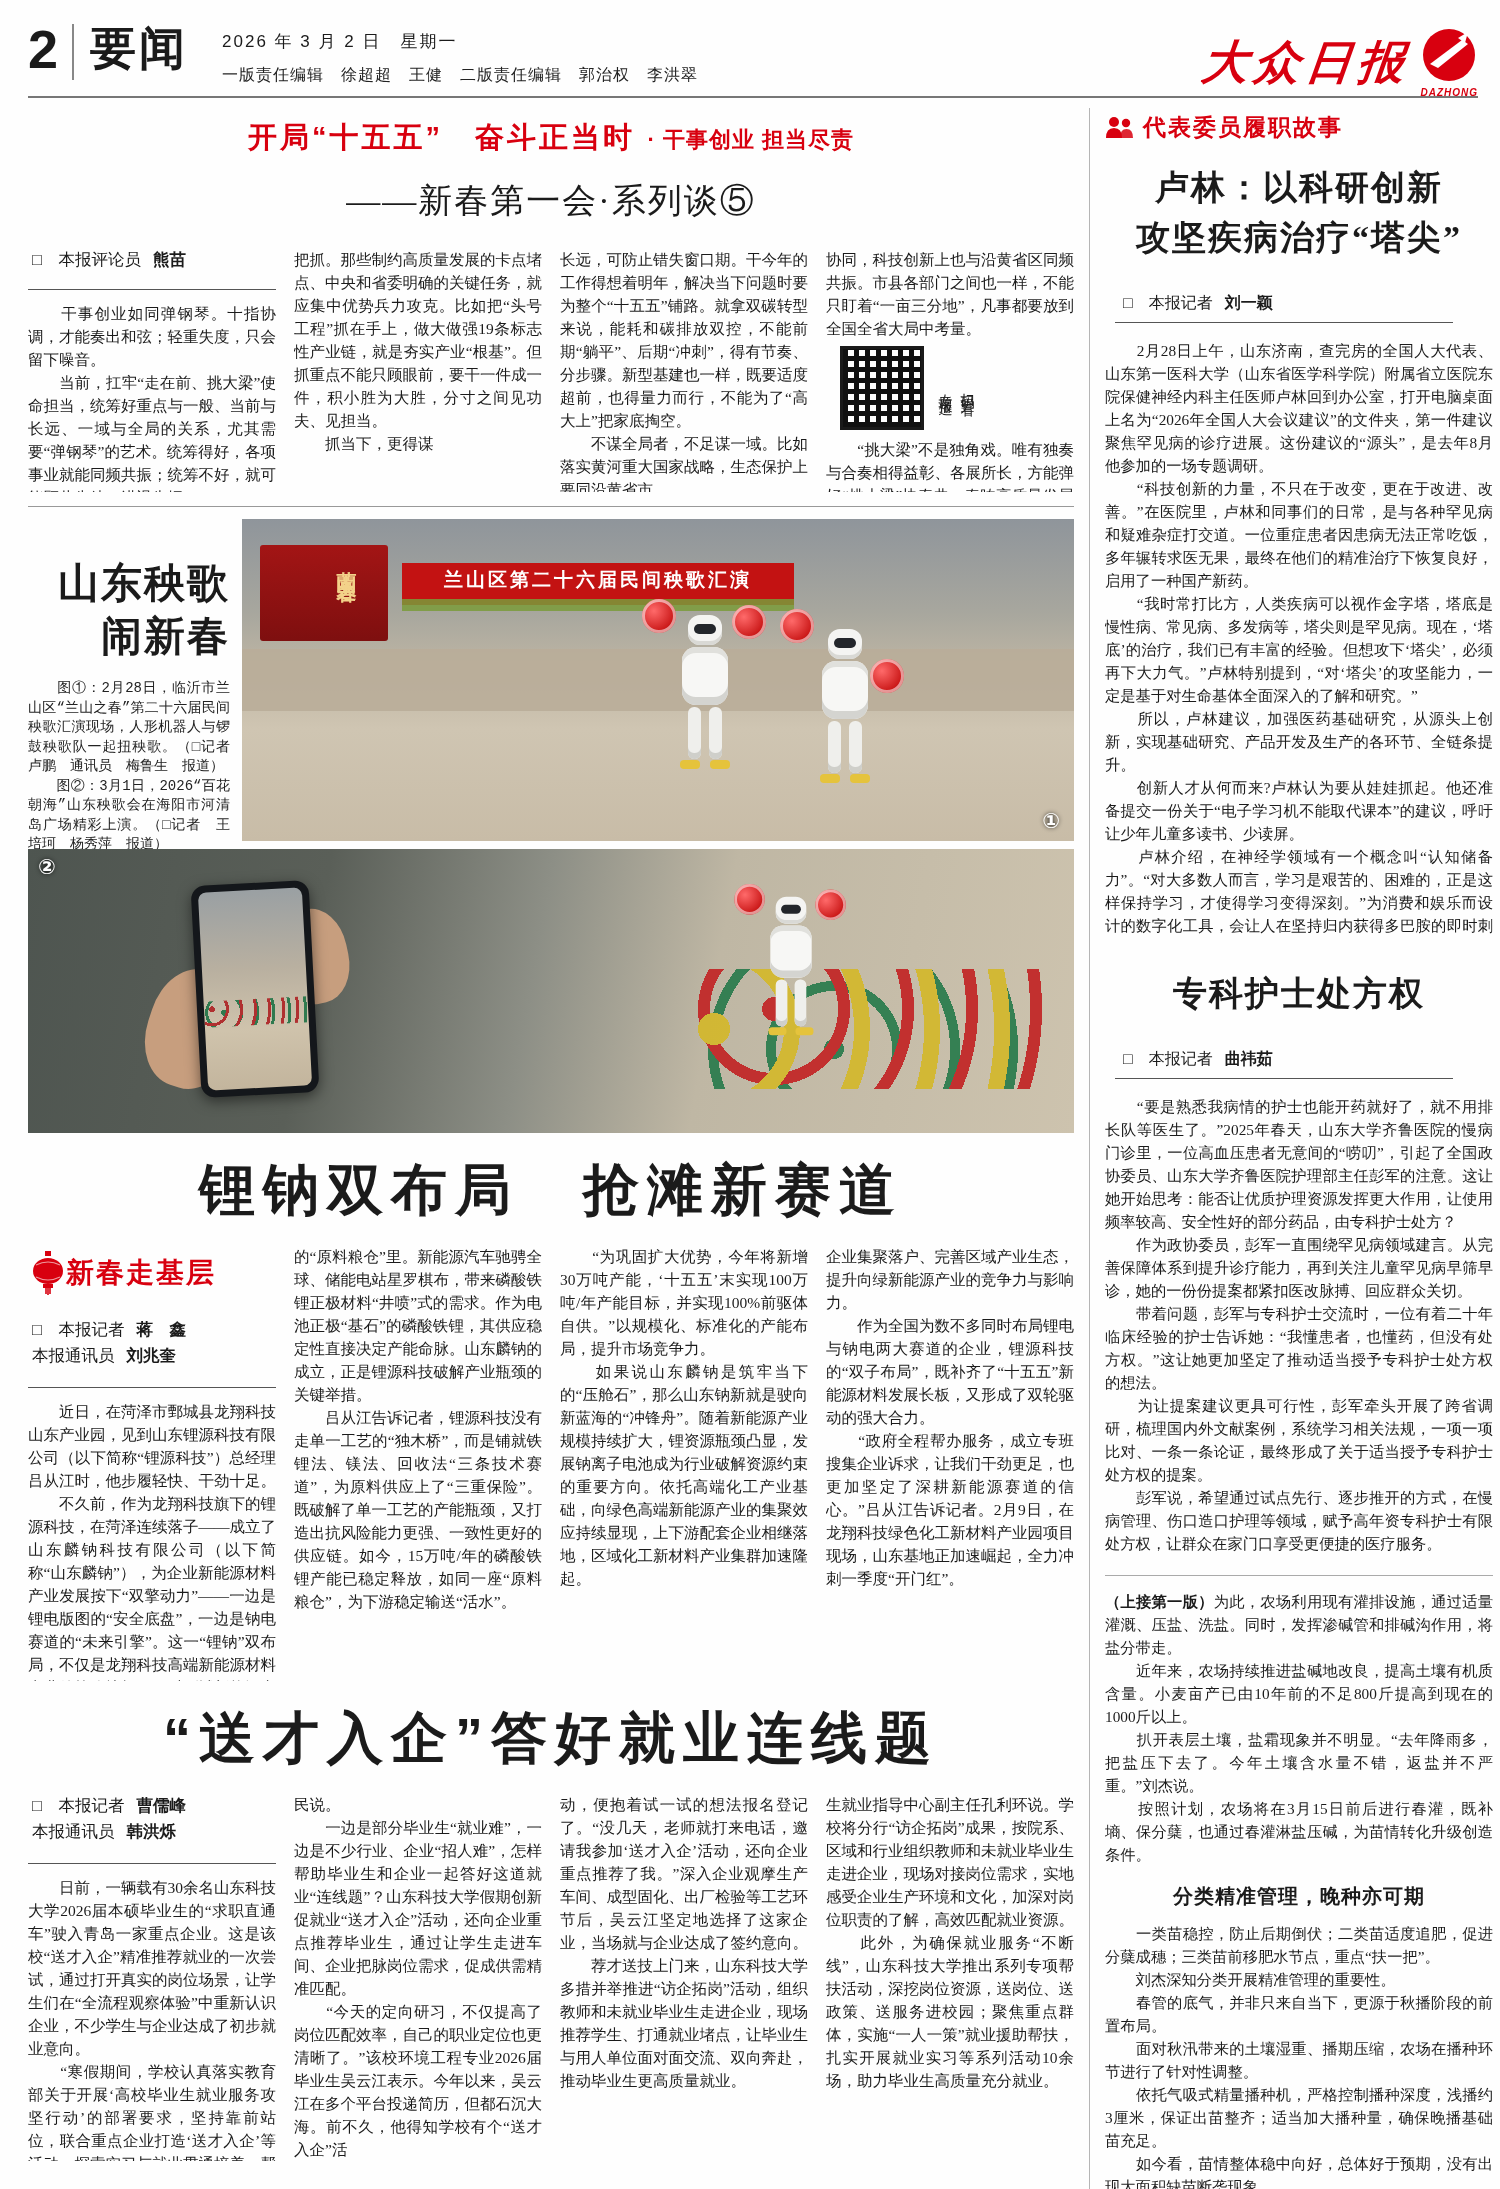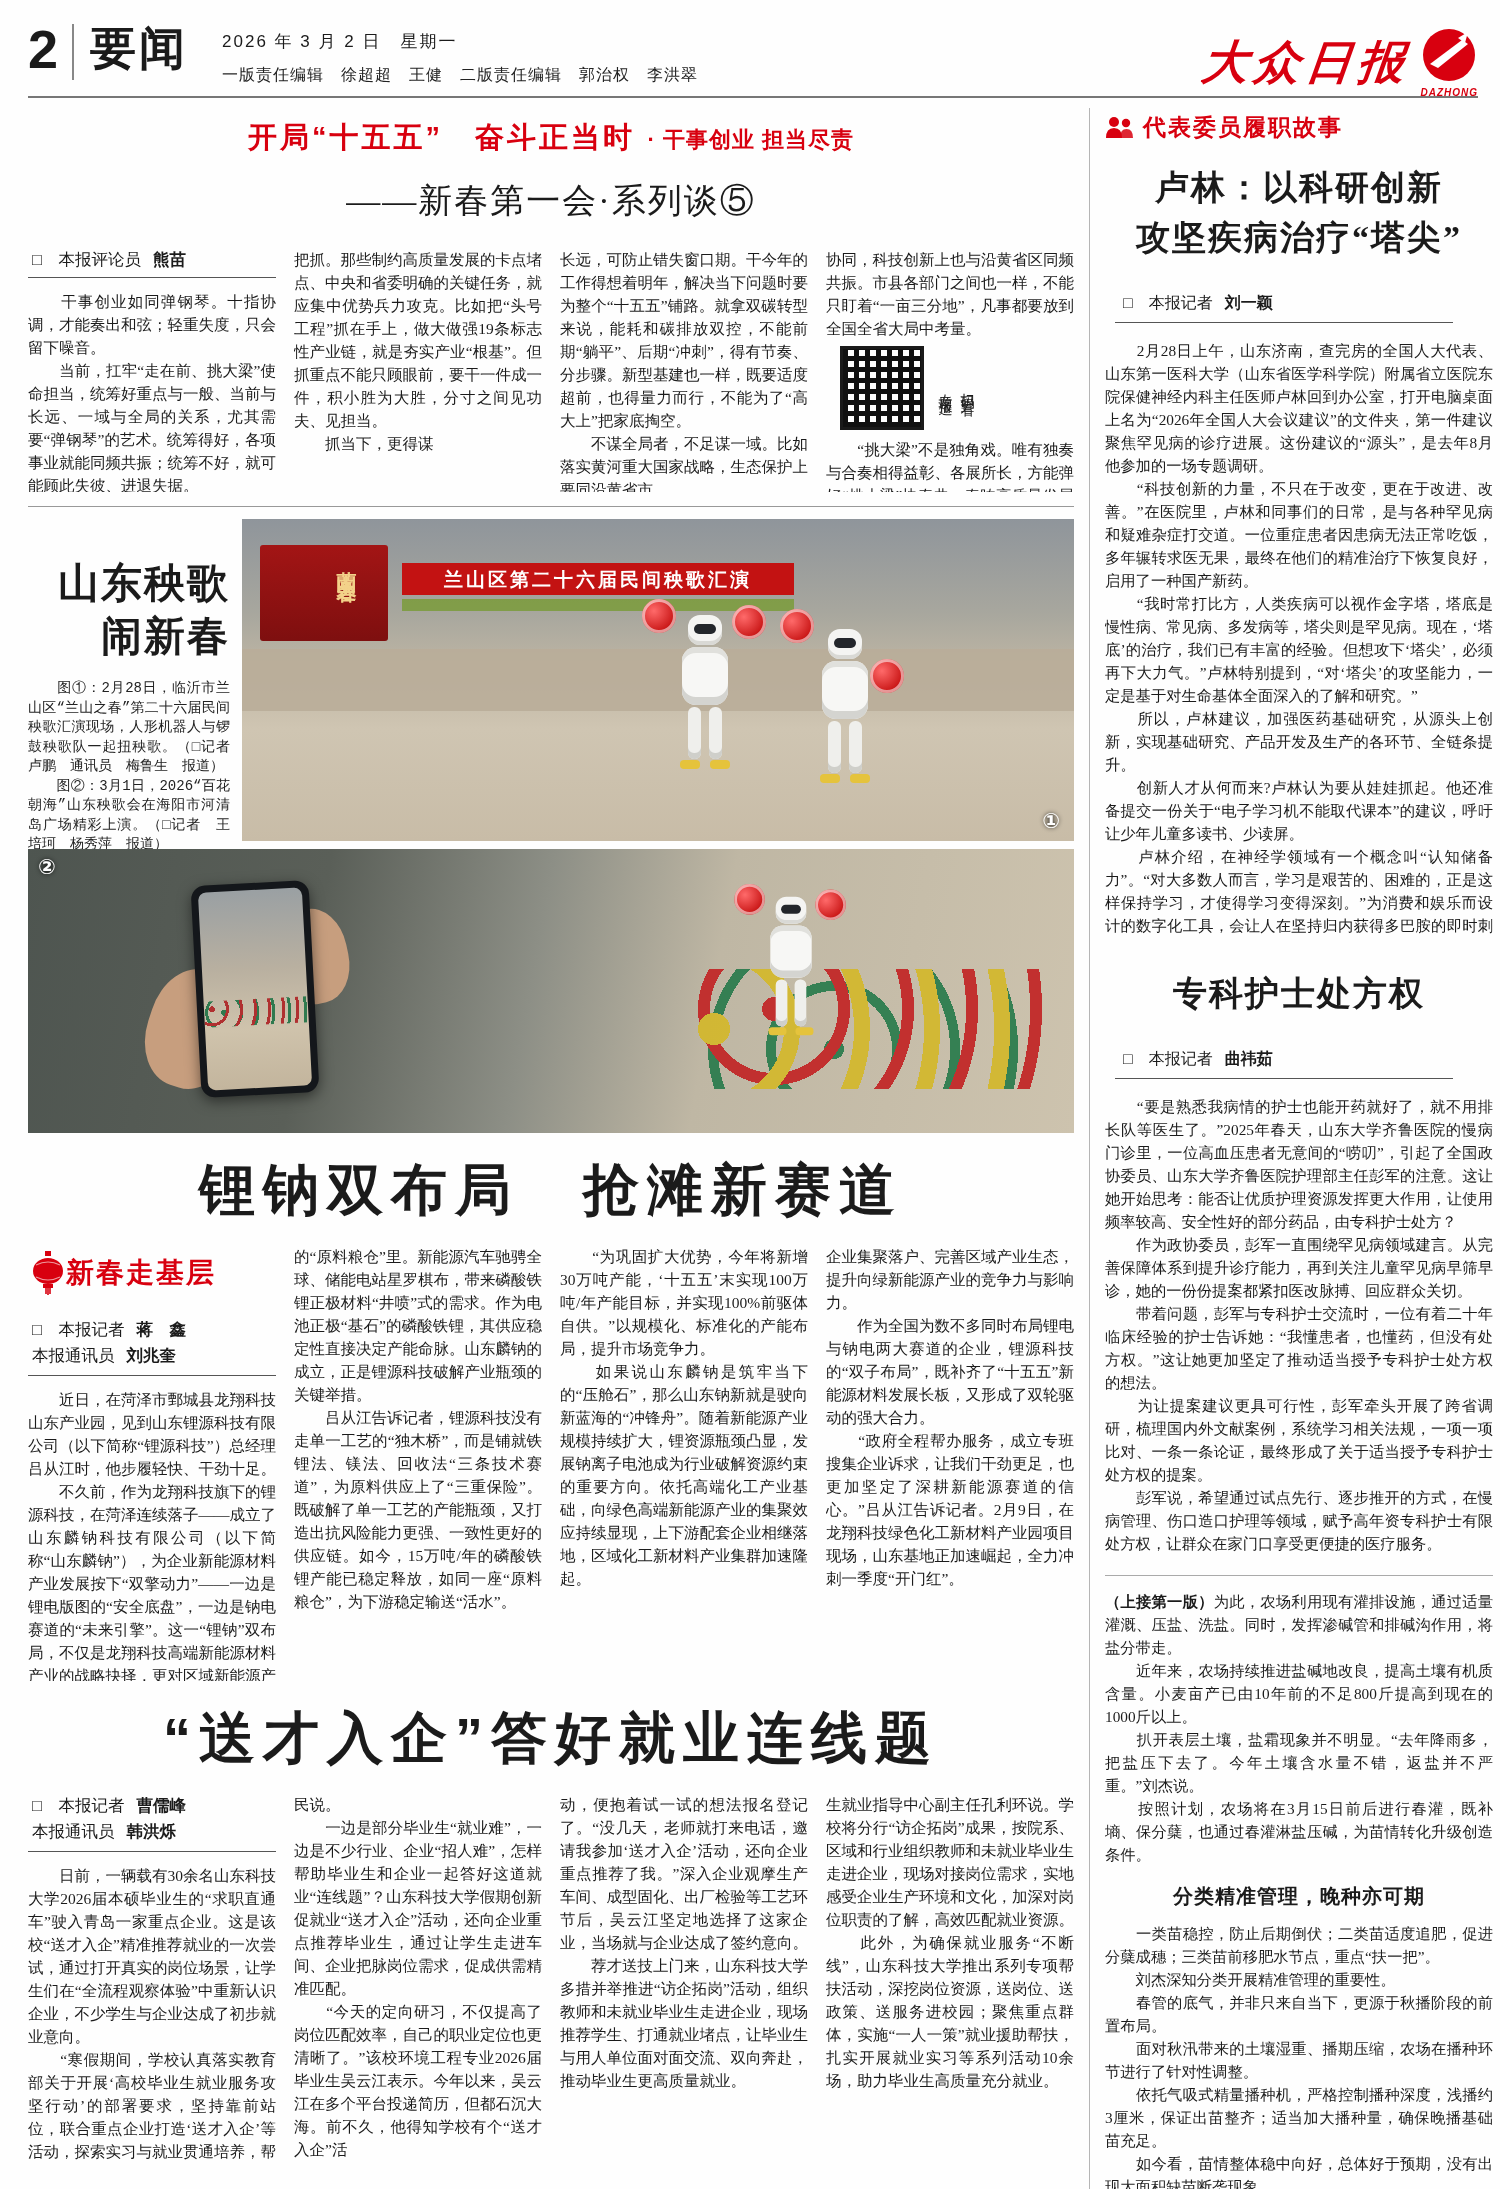--- a/index.html
+++ b/index.html
@@ -27,42 +27,42 @@
   
   .kicker{text-align:center;color:#d8000f;margin-top:10px;font-family:"Liberation Sans","DejaVu Sans",sans-serif;}
   .kicker-main{font-size:29px;font-weight:bold;letter-spacing:3px;}
   .kicker-sub{font-size:22px;font-weight:bold;letter-spacing:1px;margin-left:8px;}
   .headline1{text-align:center;font:bold 60px/66px "Liberation Sans","DejaVu Sans",sans-serif;letter-spacing:5px;margin-top:16px;}
   .subtitle{text-align:center;font-size:34px;letter-spacing:2px;margin-top:20px;}
   .cols{display:flex;gap:18px;margin-top:24px;}
   .col{width:248px;flex:none;font-size:15.5px;line-height:23px;text-align:justify;overflow:hidden;}
   .a1col{height:244px;}
   .body-text{white-space:pre-line;}
-  .byline{border-bottom:1px solid #555;padding:0 0 6px 4px;margin-bottom:12px;font-size:16.5px;}
+  .byline{border-bottom:1px solid #555;padding:0 0 18px 4px;margin-bottom:12px;font-size:16.5px;}
   .byline b{margin-left:12px;}
   .byline2{line-height:26px;}
   .qr-row{display:flex;align-items:center;gap:10px;margin:6px 0 8px 14px;}
   .qr{width:84px;height:84px;flex:none;border:3px solid #1a1a1a;box-sizing:border-box;
       background-image:repeating-linear-gradient(0deg,#111 0 5px,transparent 5px 11px),
                        repeating-linear-gradient(90deg,#111 0 5px,#fff 5px 11px);}
   .qr-caption{writing-mode:vertical-rl;font-size:14px;line-height:22px;letter-spacing:3px;white-space:pre-line;}
   .secrule{border:none;border-top:1px solid #999;margin:14px 0 0;}
   
   .photo-wrap{position:relative;height:614px;margin-top:12px;}
   .pcap-col{position:absolute;left:0;top:0;width:202px;height:320px;}
   .pcap-title{font:bold 41px/53px "Liberation Sans","DejaVu Sans",sans-serif;text-align:right;margin-top:38px;letter-spacing:2px;}
   .pcap-text{font-size:14px;line-height:19.5px;text-align:justify;margin-top:16px;white-space:pre-line;color:#222;font-family:Liberation Mono, monospace;}
   .photo{position:absolute;overflow:hidden;}
   .photo-top{left:214px;right:0;top:0;height:322px;
      background:linear-gradient(180deg,#8f959b 0,#a8a79e 95px,#bfb6a4 150px,#cfc5b2 210px,#c8bca7 100%);}
   .photo-bottom{left:0;right:0;top:330px;height:284px;
      background:linear-gradient(100deg,#4e5550 0,#5a5f58 300px,#8d8f86 520px,#bfb7a4 700px,#cdc3ae 100%);}
   .stage{position:absolute;left:18px;top:26px;width:128px;height:96px;background:linear-gradient(#a31515,#7e0f0f);border-radius:3px;}
   .stage-txt{writing-mode:vertical-rl;color:#f3d28a;font:bold 20px/26px "DejaVu Serif",serif;margin:10px auto 0;display:block;text-align:center;letter-spacing:4px;padding-left:46px;}
-  .banner{position:absolute;left:160px;top:44px;right:280px;height:32px;background:#c31212;color:#fff;
+  .banner{position:absolute;left:160px;top:44px;right:280px;height:42px;background:#c31212;color:#fff;
      font:bold 19px/34px "Liberation Sans","DejaVu Sans",sans-serif;text-align:center;letter-spacing:3px;white-space:nowrap;overflow:hidden;}
   .banner-sub{position:absolute;left:160px;top:80px;right:280px;height:12px;background:#7a9b3a;opacity:.85;}
   .crowd{position:absolute;left:0;right:0;top:130px;height:62px;opacity:.9;
      background:repeating-radial-gradient(circle at 12px 20px,#b23030 0 5px,transparent 5px 26px),
                 repeating-radial-gradient(circle at 34px 38px,#2f7a4f 0 5px,transparent 5px 30px),
                 repeating-radial-gradient(circle at 58px 14px,#caa83c 0 4px,transparent 4px 22px),
                 linear-gradient(#b3a globalization,#b3a globalization);
      background-color:#b9ad99;}
   .robot{position:absolute;width:86px;}
   .robot .head{width:34px;height:30px;background:#f4f4f2;border-radius:12px;margin:0 auto;position:relative;box-shadow:inset 0 -4px 0 #d9d9d5;}

